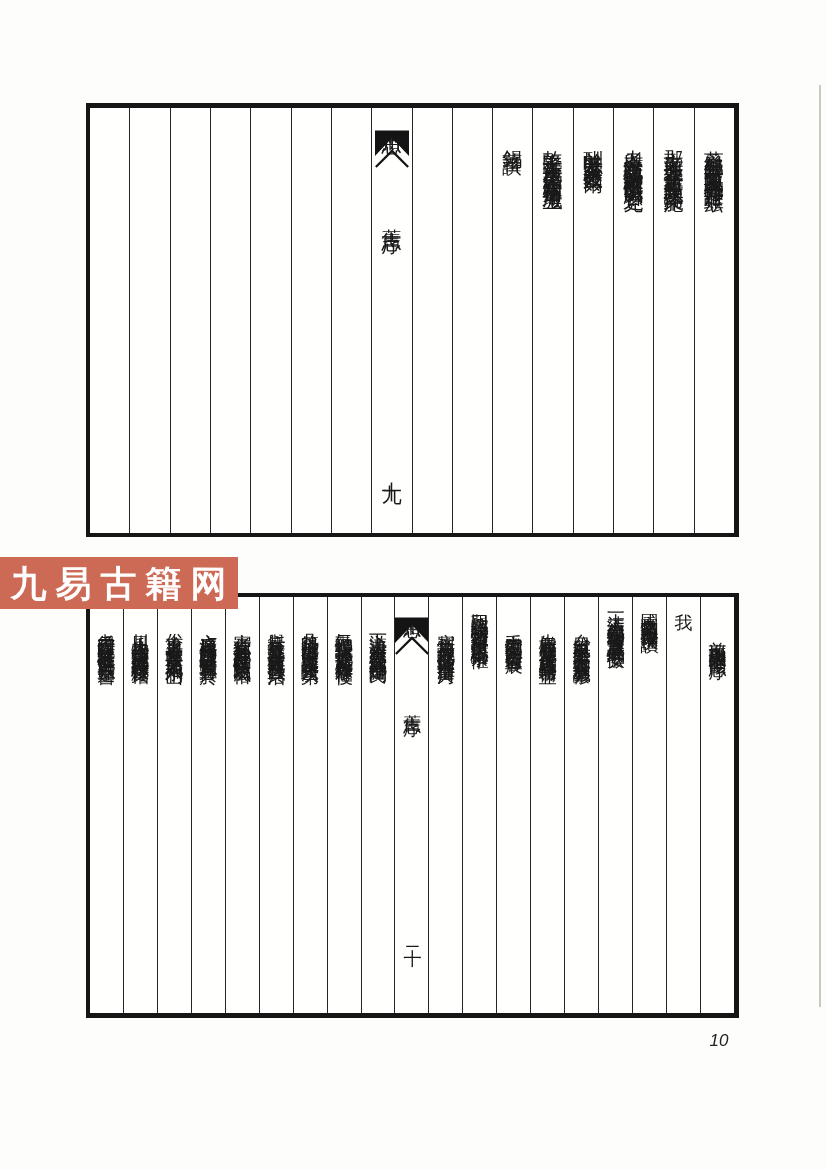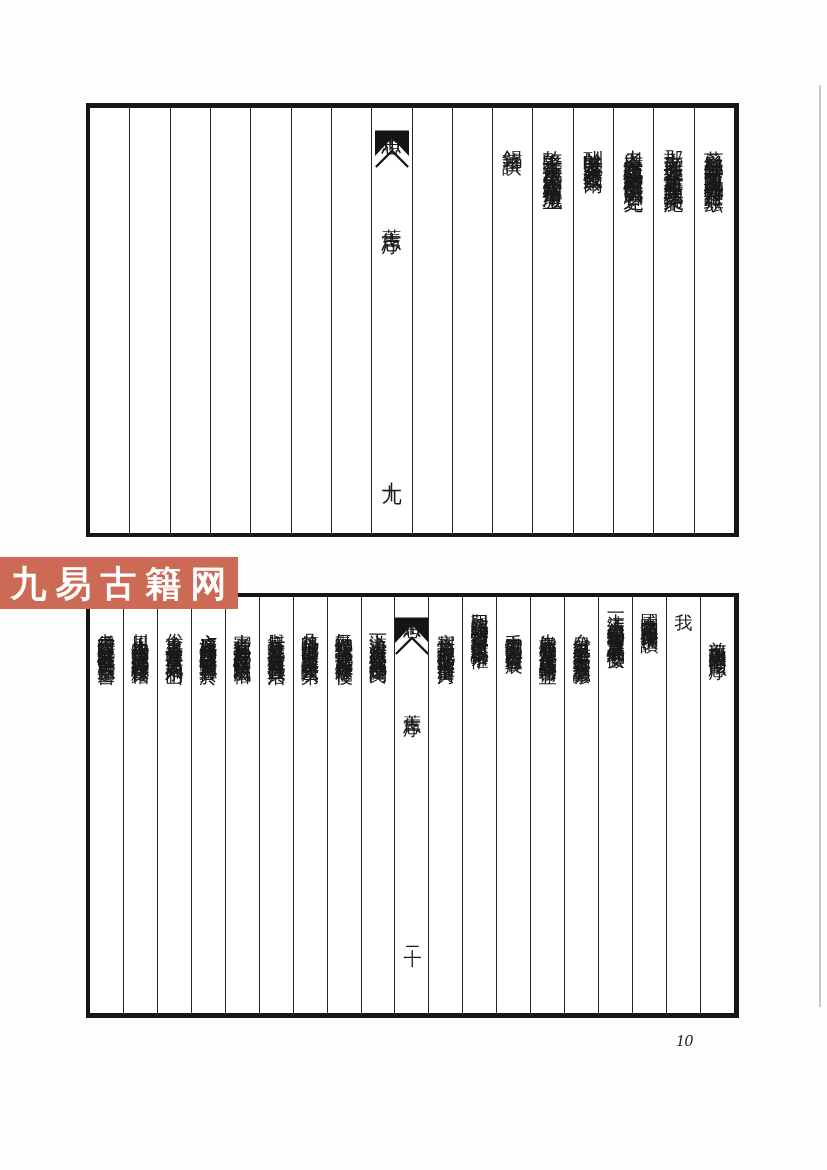--- a/index.html
+++ b/index.html
@@ -44,22 +44,22 @@
   .page-bottom .banxin-folio{margin-bottom:76px;}
   
   .watermark{
     position:absolute;left:0;top:557px;width:238px;height:52px;z-index:6;
     display:flex;align-items:flex-end;justify-content:center;
     font-family:"Liberation Sans", sans-serif;font-weight:bold;
     font-size:36px;letter-spacing:9px;padding-left:8px;box-sizing:border-box;
   }
   
   .print-page-number{
-    position:absolute;left:676px;top:1031px;width:46px;
-    font-family:Liberation Serif, serif;font-style:italic;font-size:17px;color:#222;
+    position:absolute;left:696px;top:1031px;width:46px;text-align:center;
+    font-family:Liberation Sans, sans-serif;font-style:italic;font-size:17px;color:#222;
   }
   
   .scan-edge{position:absolute;left:819px;top:85px;width:2px;height:922px;background:#c9c9c4;}
   .squiggle{position:absolute;border-left:2px solid #6f6f6f;border-radius:60% 40% 50% 50%;opacity:.55;}
   .s1{left:129px;top:135px;width:9px;height:42px;transform:rotate(9deg);}
   .s2{left:205px;top:288px;width:7px;height:34px;transform:rotate(-14deg);}
   .s3{left:127px;top:428px;width:8px;height:56px;transform:rotate(6deg);}
 </style>
 </head>
 <body>

